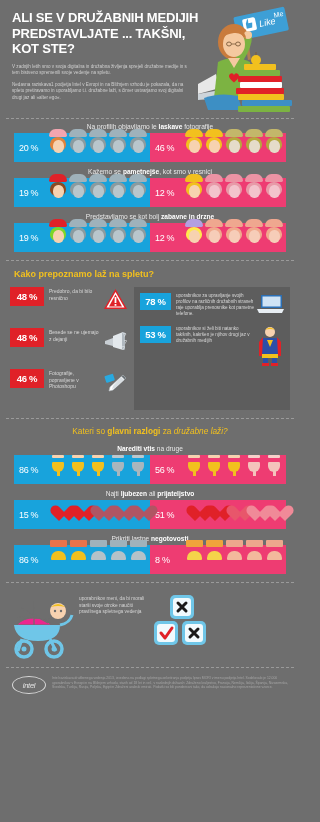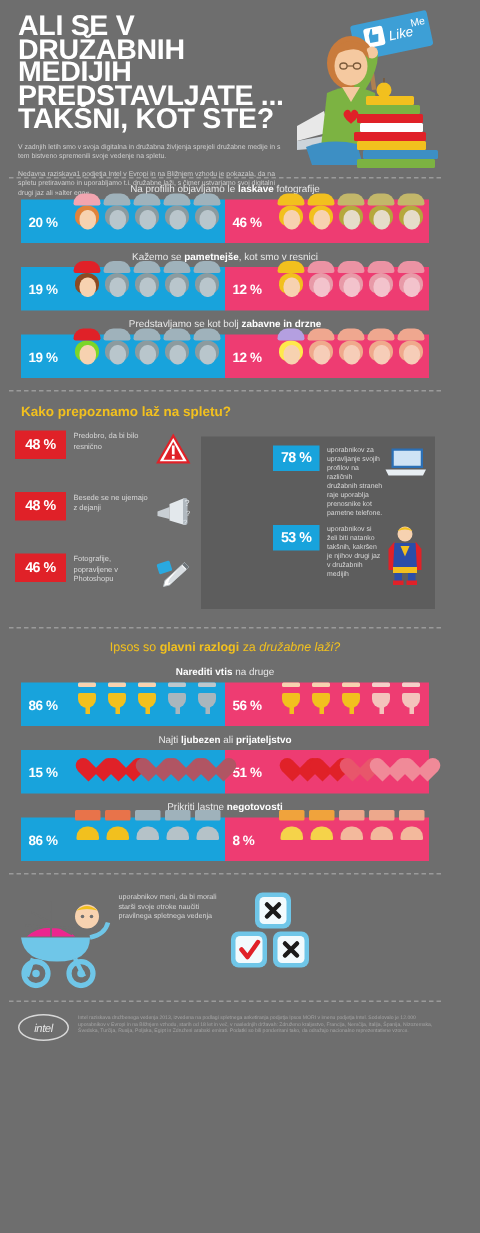--- a/index.html
+++ b/index.html
@@ -8,21 +8,21 @@
     background: #6e6e6e;
     font-family: "Liberation Sans", sans-serif;
     overflow: hidden;
     position: relative;
   }
   .page { width: 300px; height: 822px; position: relative; background: #6e6e6e; }
 
   
   .header { position: relative; padding: 10px 12px 8px 12px; height: 118px; }
   .title {
-    color: #ffffff; font-size: 19px; font-weight: bold;
+    color: #ffffff; font-size: 13px; font-weight: bold;
     line-height: 15.5px; letter-spacing: -0.2px; width: 190px;
   }
   .intro { width: 178px; margin-top: 7px; }
   .intro p {
     color: #cfcfcf; font-size: 4.6px; line-height: 6.6px; margin-bottom: 5px;
   }
 
   
   .hero { position: absolute; right: 2px; top: 6px; width: 100px; height: 112px; }
 
@@ -47,21 +47,21 @@
     padding: 4px 0 3px 0; font-weight: normal;
   }
   .q-label b { color: #ffffff; font-weight: bold; }
 
   
   .gbar { display: flex; margin: 0 14px 2px 14px; height: 29px; }
   .gbar .half { flex: 1; display: flex; align-items: center; padding-left: 5px; }
   .gbar .male { background: #18a3dc; }
   .gbar .female { background: #ee3c72; }
   .gbar .pct {
-    color: #ffffff; font-size: 9px; font-weight: bold;
+    color: #ffffff; font-size: 9px; font-weight: normal;
     min-width: 30px; letter-spacing: -0.3px;
   }
   .icons { display: flex; align-items: center; gap: 1px; }
   .icn { width: 19px; height: 22px; position: relative; }
 
   
   .face { width: 18px; height: 21px; position: relative; }
   .face .hair { position: absolute; left: 1px; top: 0; width: 16px; height: 14px; border-radius: 50% 50% 42% 42%; }
   .face .skin { position: absolute; left: 3.5px; top: 3px; width: 11px; height: 13px; border-radius: 46%; }
   .face .body { position: absolute; left: 0px; bottom: 0; width: 18px; height: 8px; border-radius: 9px 9px 2px 2px; }
@@ -80,34 +80,34 @@
   }
   .heart:before { left: 9.6px; transform: rotate(-45deg); transform-origin: 0 100%; }
   .heart:after { left: 9.6px; transform: rotate(45deg); transform-origin: 100% 100%; }
 
   
   .cake { width: 19px; height: 20px; position: relative; }
   .cake .top { position: absolute; left: 2px; top: 2px; width: 15px; height: 9px; border-radius: 7px 7px 1px 1px; }
   .cake .bot { position: absolute; left: 1px; bottom: 2px; width: 17px; height: 7px; border-radius: 1px; }
 
   
-  .midsec { display: flex; padding: 2px 10px 8px 10px; gap: 6px; align-items: center; }
+  .midsec { display: flex; padding: 2px 10px 8px 10px; gap: 6px; }
   .redcol { width: 118px; }
   .redrow { display: flex; align-items: flex-start; margin-bottom: 7px; height: 34px; }
   .redbox {
     background: #e02128; color: #ffffff; font-size: 9.5px; font-weight: bold;
     width: 34px; height: 19px; display: flex; align-items: center;
     justify-content: center; flex: none; letter-spacing: -0.3px;
   }
   .redtxt { color: #d8d8d8; font-size: 5px; line-height: 6.6px; padding: 1px 2px 0 5px; flex: 1; }
   .redicn { width: 25px; height: 25px; flex: none; position: relative; }
 
   
   .bluepanel { flex: 1; background: #5d5d5d; padding: 6px 5px 6px 6px; }
-  .bluerow { display: flex; align-items: flex-start; margin-bottom: 5px; margin-left: 42px; }
+  .bluerow { display: flex; align-items: flex-start; margin-bottom: 5px; }
   .bluebox {
     background: #18a3dc; color: #ffffff; font-size: 9.5px; font-weight: bold;
     width: 31px; height: 17px; display: flex; align-items: center;
     justify-content: center; flex: none; letter-spacing: -0.3px;
   }
   .bluetxt { color: #d8d8d8; font-size: 4.6px; line-height: 6px; padding-left: 5px; flex: 1; }
 
   
   .bottom { display: flex; padding: 10px 8px 4px 8px; align-items: flex-start; }
   .bstat { display: flex; flex: 1; align-items: flex-start; }
@@ -350,21 +350,21 @@
             <rect x="16" y="37" width="7" height="3" fill="#e02128"></rect>
           </svg>
         </div>
       </div>
     </div>
   </div>
 
   <div class="dotted"></div>
 
   <div class="sec-head">
-    <span class="norm">Ipsos so </span><span>glavni razlogi</span><span class="norm"> za </span><span class="it norm">družabne laži?</span>
+    <span class="norm">Kateri so </span><span>glavni razlogi</span><span class="norm"> za </span><span class="it norm">družabne laži?</span>
   </div>
 
   <div class="q-label">
     <b>Narediti vtis</b><span> na druge</span>
   </div>
   <div class="gbar">
     <div class="half male">
       <span class="pct">86 %</span>
       <span class="icons">
         <span class="icn"><span class="trophy"><span class="cup" style="background:#f2c01e"></span><span class="stem" style="background:#f2c01e"></span><span class="base" style="background:#f7d2b0"></span></span></span>

